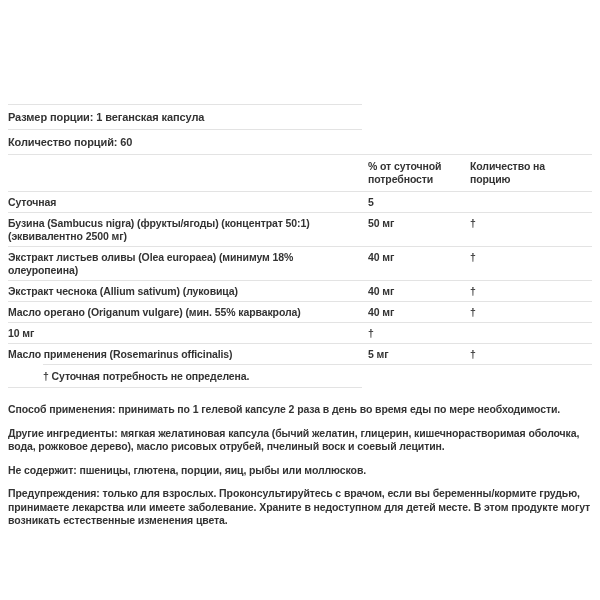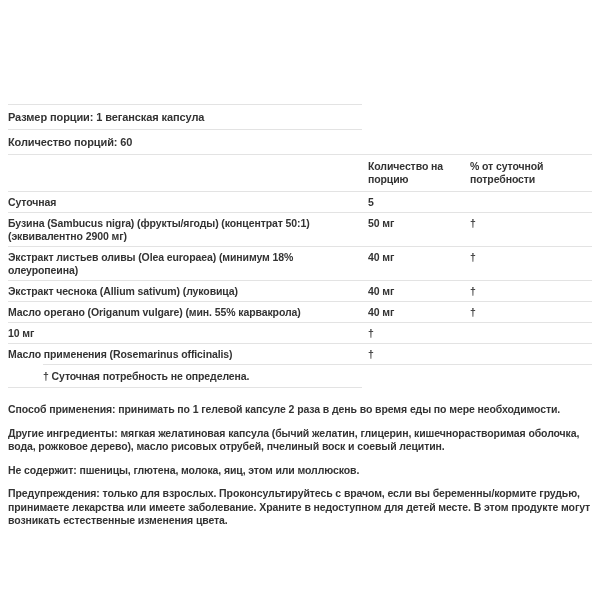--- a/index.html
+++ b/index.html
@@ -50,32 +50,32 @@
     <span>Размер порции: 1 веганская капсула</span>
   </div>
   <div class="serving-row">
     <span>Количество порций: 60</span>
   </div>
 
   <div class="facts-table">
 
     <div class="t-row header">
       <div class="cell"></div>
+      <div class="cell">% от суточной потребности</div>
       <div class="cell">Количество на порцию</div>
-      <div class="cell">% от суточной потребности</div>
     </div>
 
     <div class="t-row">
       <div class="cell">Суточная</div>
       <div class="cell">5</div>
       <div class="cell"></div>
     </div>
 
     <div class="t-row">
-      <div class="cell">Бузина (Sambucus nigra) (фрукты/ягоды) (концентрат 50:1) (эквивалентно 2900 мг)</div>
+      <div class="cell">Бузина (Sambucus nigra) (фрукты/ягоды) (концентрат 50:1) (эквивалентно 2500 мг)</div>
       <div class="cell">50 мг</div>
       <div class="cell">†</div>
     </div>
 
     <div class="t-row">
       <div class="cell">Экстракт листьев оливы (Olea europaea) (минимум 18% олеуропеина)</div>
       <div class="cell">40 мг</div>
       <div class="cell">†</div>
     </div>
 
@@ -91,41 +91,42 @@
       <div class="cell">†</div>
     </div>
 
     <div class="t-row">
       <div class="cell">10 мг</div>
       <div class="cell">†</div>
     </div>
 
     <div class="t-row">
       <div class="cell">Масло применения (Rosemarinus officinalis)</div>
+      <div class="cell">5 мг</div>
       <div class="cell">†</div>
     </div>
 
     <div class="footnote-row">
       <span>† Суточная потребность не определена.</span>
     </div>
     <div class="partial-rule"></div>
   </div>
 
   <div class="paragraphs">
     <p class="para">
       <span>Способ применения:</span>
       <span>принимать по 1 гелевой капсуле 2 раза в день во время еды по мере необходимости.</span>
     </p>
     <p class="para">
       <span>Другие ингредиенты:</span>
       <span>мягкая желатиновая капсула (бычий желатин, глицерин, кишечнорастворимая оболочка, вода, рожковое дерево), масло рисовых отрубей, пчелиный воск и соевый лецитин.</span>
     </p>
     <p class="para">
       <span>Не содержит:</span>
-      <span>пшеницы, глютена, молока, яиц, этом или моллюсков.</span>
+      <span>пшеницы, глютена, порции, яиц, рыбы или моллюсков.</span>
     </p>
     <p class="para">
       <span>Предупреждения:</span>
       <span>только для взрослых. Проконсультируйтесь с врачом, если вы беременны/кормите грудью, принимаете лекарства или имеете заболевание. Храните в недоступном для детей месте. В этом продукте могут возникать естественные изменения цвета.</span>
     </p>
   </div>
 
 </div>
 
 </body></html>

